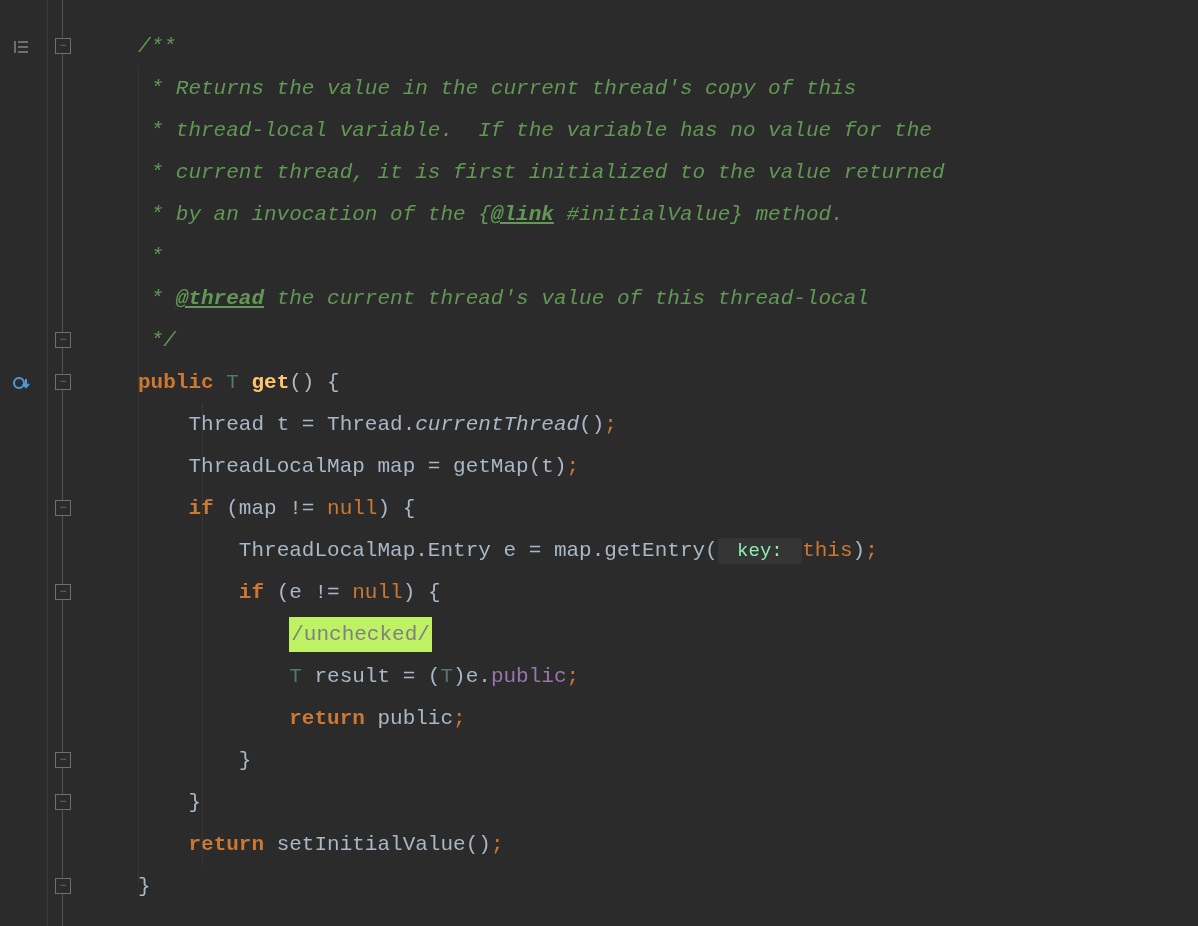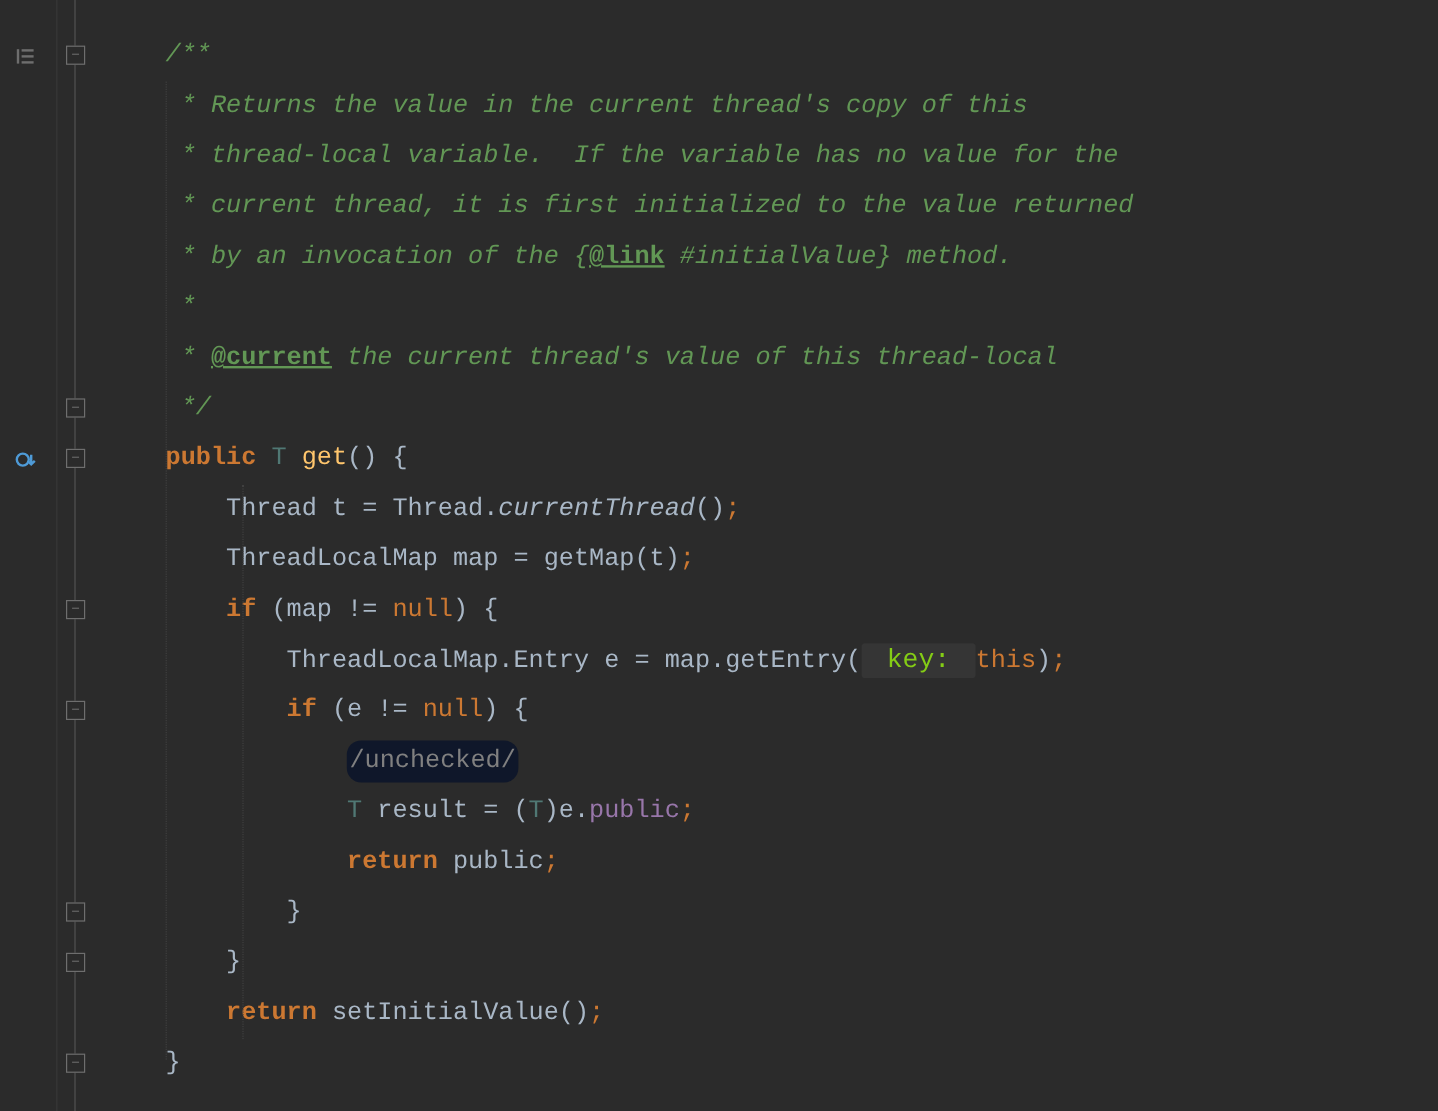--- a/index.html
+++ b/index.html
@@ -79,41 +79,40 @@
     height: 42px;
   }
   .indent-guide {
     position: absolute;
     top: 0;
     bottom: 0;
     width: 1px;
     border-left: 1px dotted #404040;
   }
   .comment { color: #629755; font-style: italic; }
-  .doc-tag { color: #629755; font-weight: bold; text-decoration: underline; }
+  .doc-tag { color: #629755; font-style: italic; font-weight: bold; text-decoration: underline; }
   .keyword { color: #cc7832; font-weight: bold; }
   .type-param { color: #507874; }
-  .method-decl { color: #ffc66d; font-weight: normal; }
+  .method-decl { color: #ffc66d; font-weight: bold; }
   .method-call-italic { font-style: italic; }
   .field { color: #9876aa; }
   .null-kw { color: #cc7832; }
   .this-kw { color: #cc7832; }
   .hint {
     background: #353535;
-    color: #84cc16;
+    color: #86efac;
     font-style: normal;
     padding: 2px 8px;
     border-radius: 3px;
-    font-size: 22px;
+    font-size: 19px;
   }
   .suppress {
-    background: #0f172a;
+    background: #bef264;
     color: #808080;
     padding: 6px 2px;
-    border-radius: 12px;
   }
   .semi { color: #cc7832; }
   .brace { color: #a9b7c6; }
   svg { display: block; }
 </style>
 </head>
 <body>
 
 <div class="editor">
 
@@ -149,21 +148,21 @@
   <div class="code">
     <div class="indent-guide" style="left:60px; top:68px; height:815px;"></div>
     <div class="indent-guide" style="left:124px; top:404px; height:462px;"></div>
 
     <div class="line"><span class="comment">/**</span></div>
     <div class="line"><span class="comment"> * Returns the value in the current thread's copy of this</span></div>
     <div class="line"><span class="comment"> * thread-local variable.  If the variable has no value for the</span></div>
     <div class="line"><span class="comment"> * current thread, it is first initialized to the value returned</span></div>
     <div class="line"><span class="comment"> * by an invocation of the {</span><span class="doc-tag">@link</span><span class="comment"> #initialValue} method.</span></div>
     <div class="line"><span class="comment"> *</span></div>
-    <div class="line"><span class="comment"> * </span><span class="doc-tag">@current</span><span class="comment"> the current thread's value of this thread-local</span></div>
+    <div class="line"><span class="comment"> * </span><span class="doc-tag">@thread</span><span class="comment"> the current thread's value of this thread-local</span></div>
     <div class="line"><span class="comment"> */</span></div>
     <div class="line"><span class="keyword">public</span> <span class="type-param">T</span> <span class="method-decl">get</span><span class="brace">() {</span></div>
     <div class="line">    <span>Thread t = Thread.</span><span class="method-call-italic">currentThread</span><span>()</span><span class="semi">;</span></div>
     <div class="line">    <span>ThreadLocalMap map = getMap(t)</span><span class="semi">;</span></div>
     <div class="line">    <span class="keyword">if</span><span> (map != </span><span class="null-kw">null</span><span>) {</span></div>
     <div class="line">        <span>ThreadLocalMap.Entry e = map.getEntry(</span><span class="hint"> key: </span><span class="this-kw">this</span><span>)</span><span class="semi">;</span></div>
     <div class="line">        <span class="keyword">if</span><span> (e != </span><span class="null-kw">null</span><span>) {</span></div>
     <div class="line">            <span class="suppress">/unchecked/</span></div>
     <div class="line">            <span class="type-param">T</span><span> result = (</span><span class="type-param">T</span><span>)e.</span><span class="field">public</span><span class="semi">;</span></div>
     <div class="line">            <span class="keyword">return</span><span> public</span><span class="semi">;</span></div>

